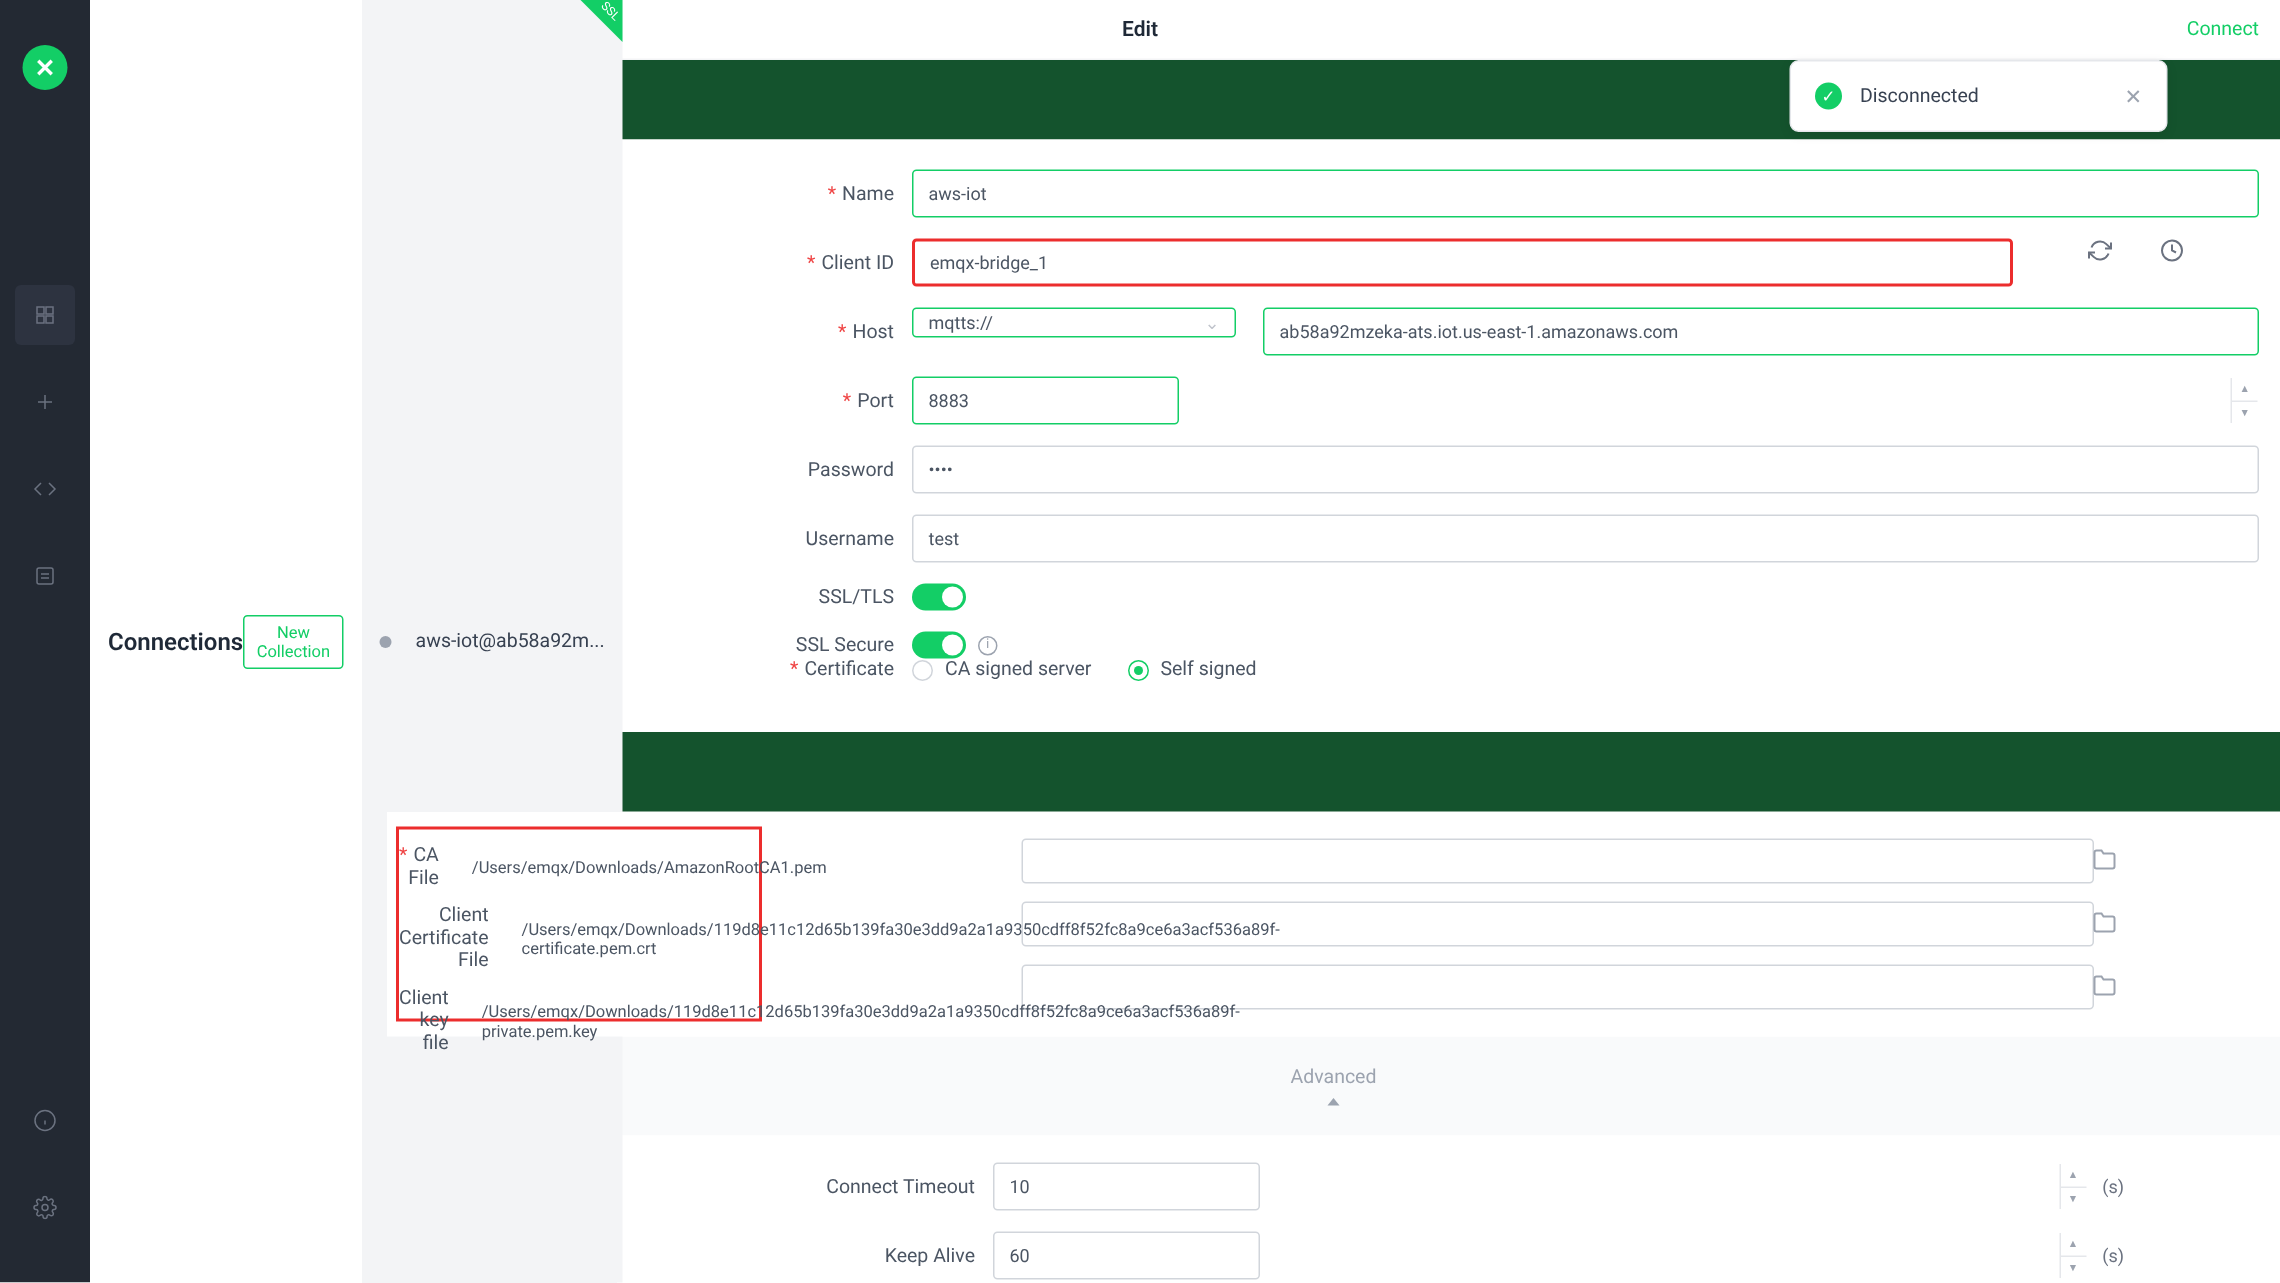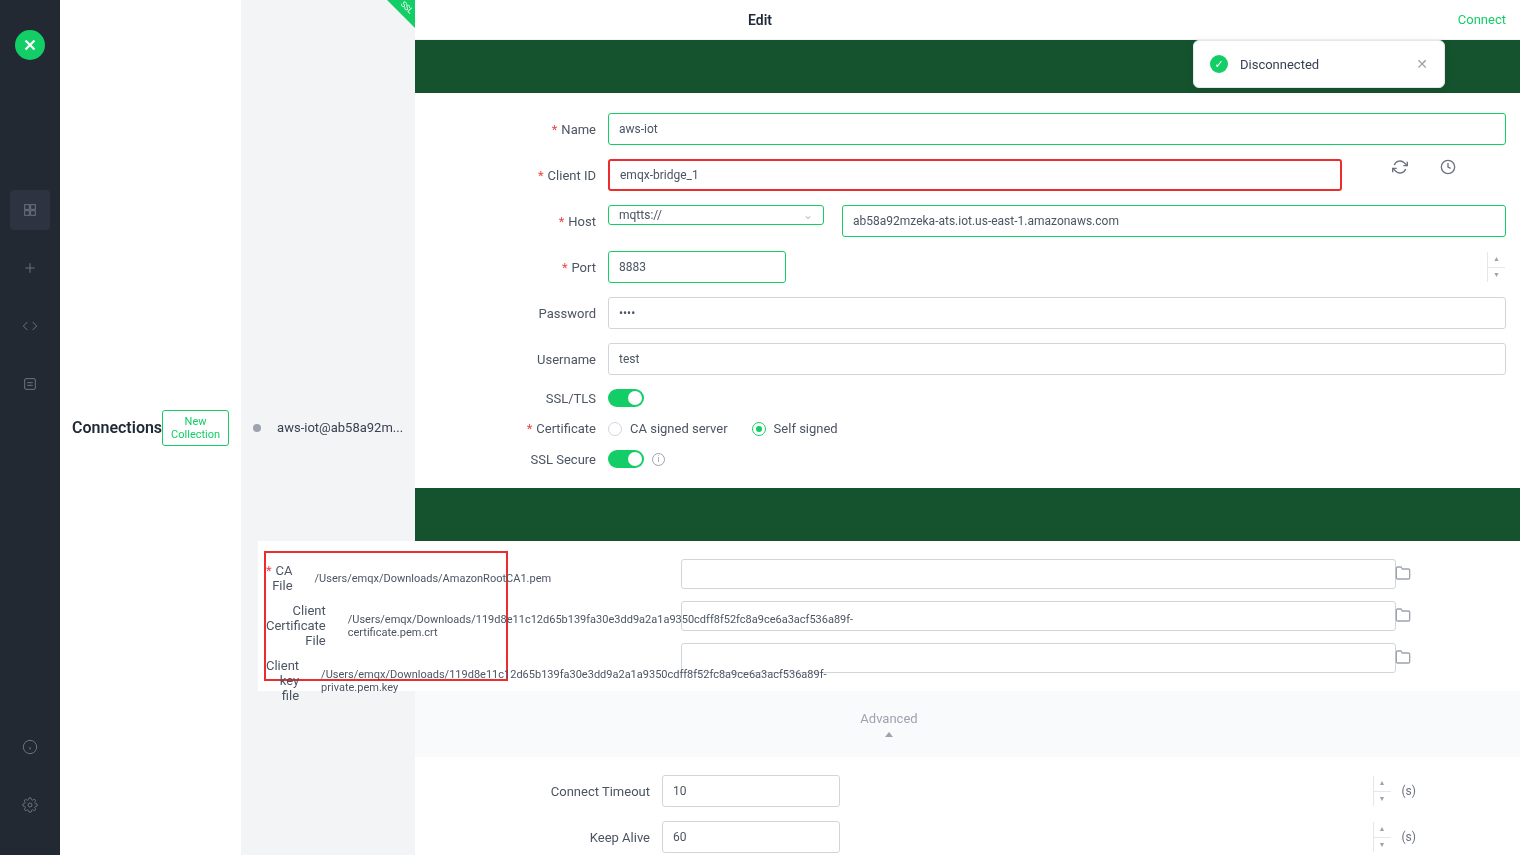--- a/index.html
+++ b/index.html
@@ -226,40 +226,40 @@
         <div class="form-row">
           <div class="form-label"><span>Username</span></div>
           <input class="form-input" value="test" style="">
         </div>
 
         <div class="form-row">
           <div class="form-label"><span>SSL/TLS</span></div>
           <div class="toggle"></div>
         </div>
 
+        <div class="form-row" style="margin-bottom:0">
+          <div class="form-label"><span>SSL Secure</span></div>
+          <div class="toggle"></div>
+          <div class="info-icon-small">i</div>
+        </div>
+
         <div class="form-row">
           <div class="form-label"><span class="req">*</span><span>Certificate</span></div>
           <div class="radio-group">
             <div class="radio-item">
               <div class="radio"></div>
               <span class="radio-label">CA signed server</span>
             </div>
             <div class="radio-item">
               <div class="radio checked"></div>
               <span class="radio-label">Self signed</span>
             </div>
           </div>
         </div>
 
-        <div class="form-row" style="margin-bottom:0">
-          <div class="form-label"><span>SSL Secure</span></div>
-          <div class="toggle"></div>
-          <div class="info-icon-small">i</div>
-        </div>
-
       </div>
 
       <div class="section-title">Certificates</div>
       <div class="certs-panel">
 
         <div class="cert-row-wrapper">
           <div class="cert-actual-input"></div>
           <svg class="folder-icon-abs" viewBox="0 0 24 24" fill="none" stroke="currentColor" stroke-width="2">
               <path d="M22 19a2 2 0 0 1-2 2H4a2 2 0 0 1-2-2V5a2 2 0 0 1 2-2h5l2 3h9a2 2 0 0 1 2 2z"></path>
             </svg>

